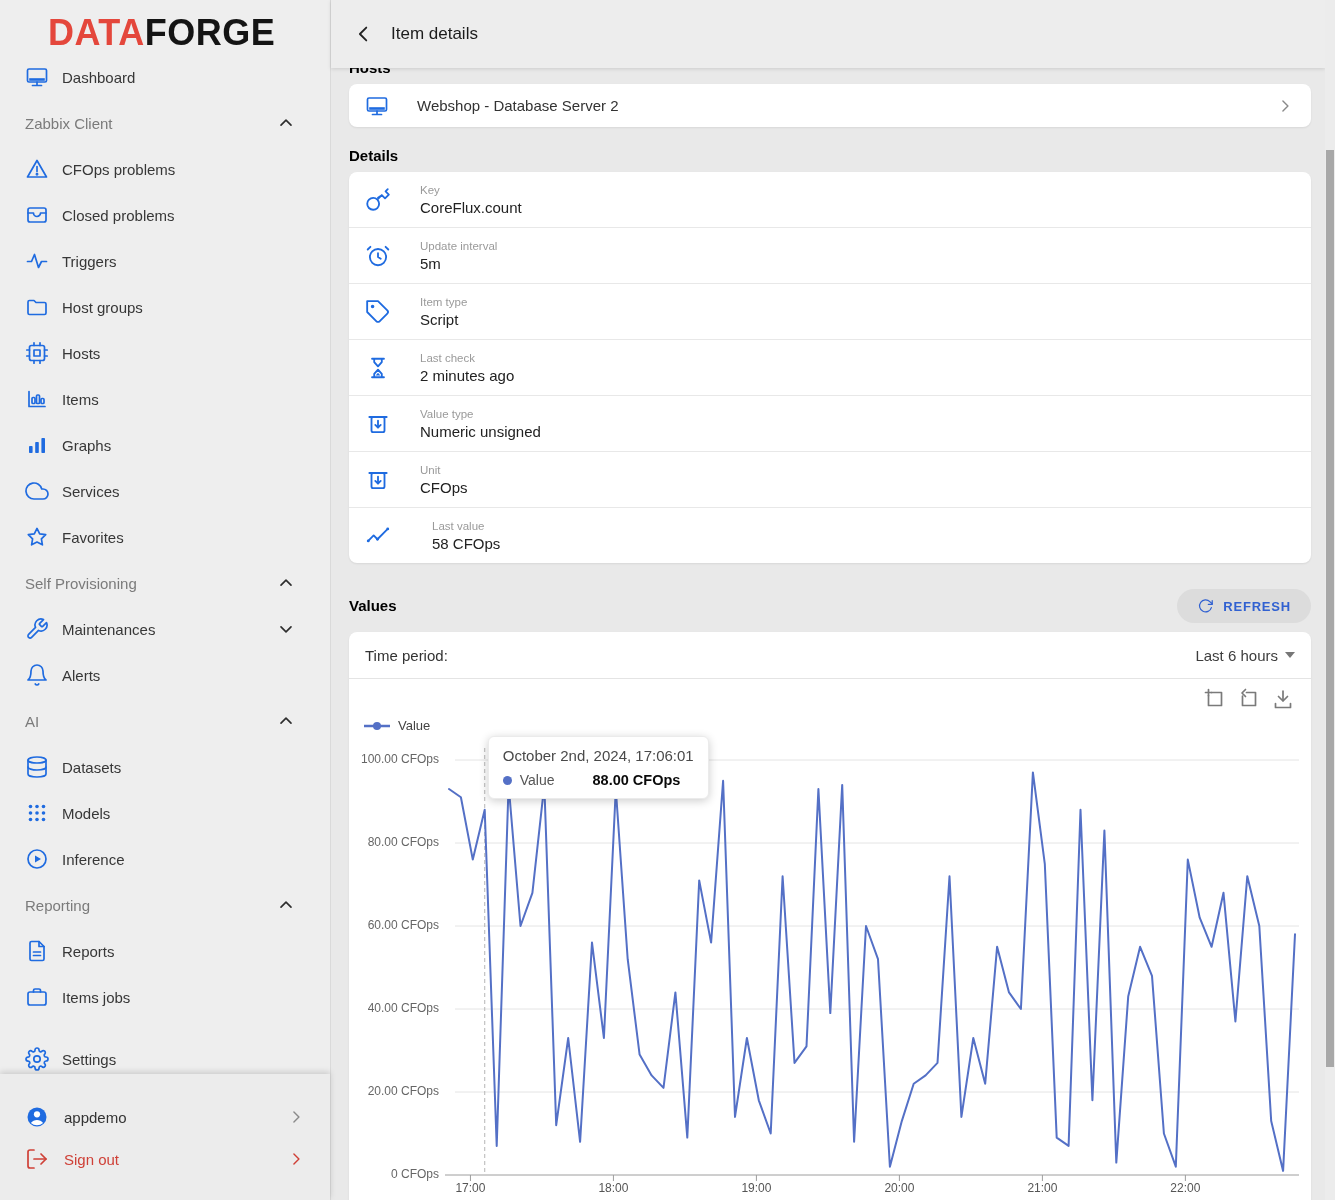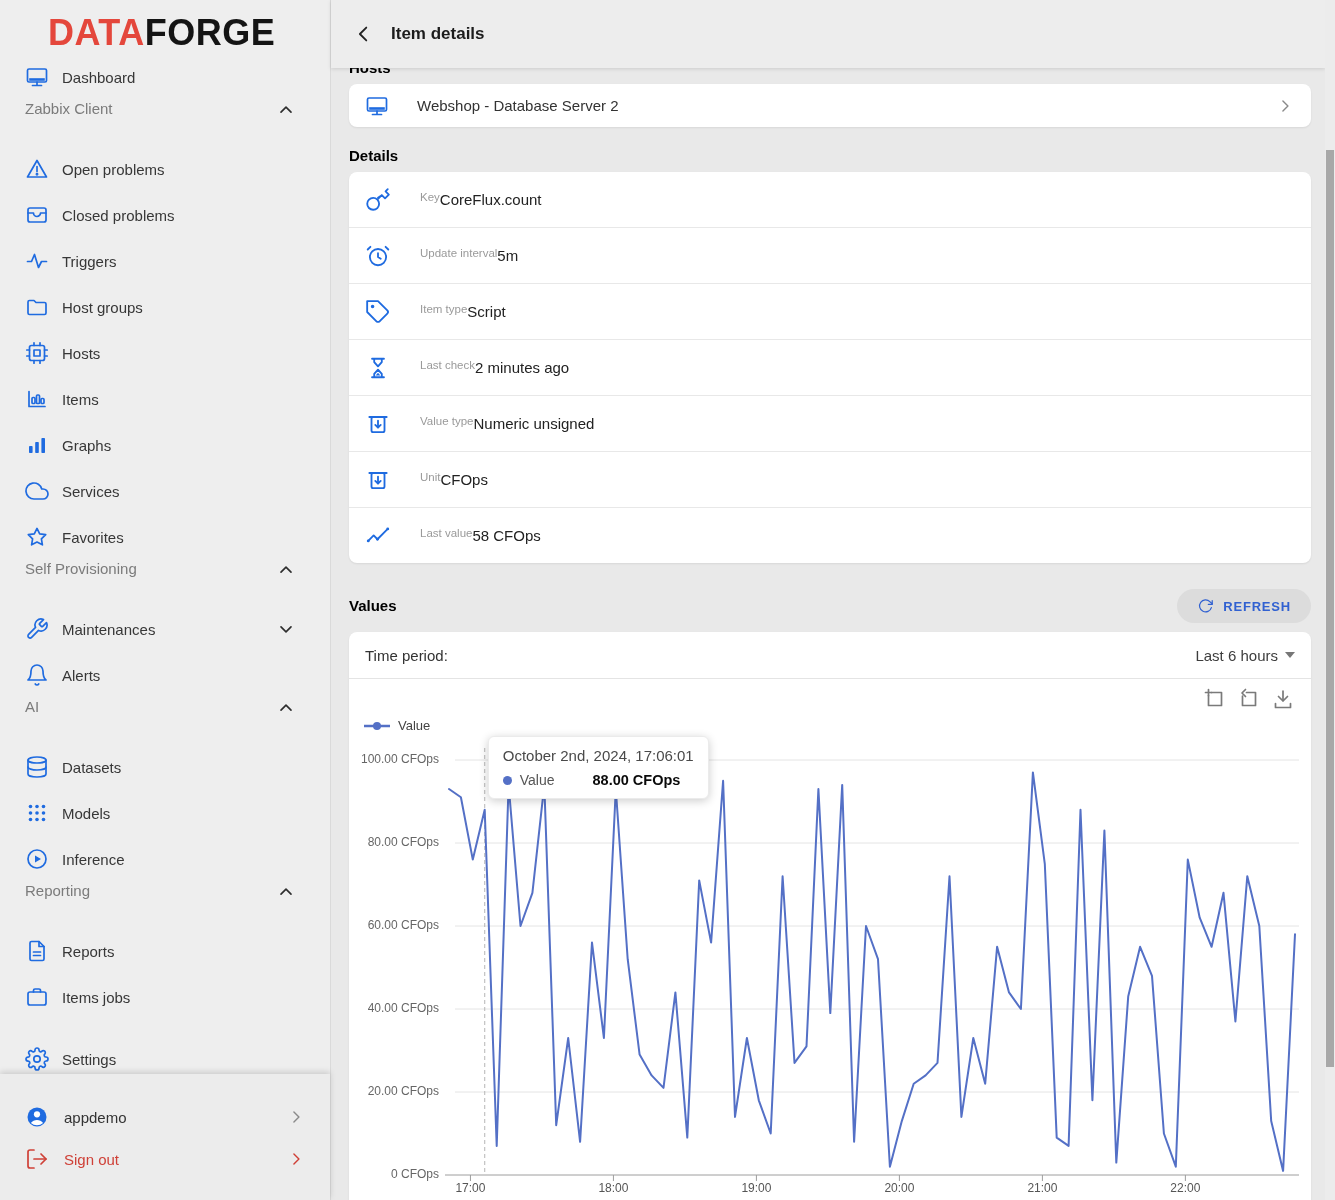--- a/index.html
+++ b/index.html
@@ -7,51 +7,51 @@
   .stage{position:relative;width:1335px;height:1200px;overflow:hidden;background:#e9e9e9;}
 
   
   .sidebar{position:absolute;left:0;top:0;width:330px;height:1200px;background:#eeeeee;border-right:1px solid #dadada;}
   .logo{padding:12px 0 0 48px;font-size:36px;font-weight:bold;letter-spacing:.5px;height:42px;}
   .logo .l1{color:#e4473c;}
   .logo .l2{color:#141414;}
   .nav{margin-top:0;}
   .nav-row{height:46px;display:flex;align-items:center;padding-left:25px;cursor:pointer;}
   .nav-row .lbl{margin-left:13px;font-size:15px;color:#373737;}
-  .section-row{height:46px;display:flex;align-items:flex-start;padding-left:25px;cursor:pointer;}
+  .section-row{height:46px;display:flex;align-items:center;padding-left:25px;cursor:pointer;}
   .section-row .lbl{font-size:15px;color:#7b7b7b;}
   .sec-chev{margin-left:auto;margin-right:34px;color:#2e2e2e;}
   .trail-chev{margin-left:auto;margin-right:34px;color:#2e2e2e;}
   .spaced{margin-top:16px;}
   .ic{display:inline-flex;align-items:center;justify-content:center;flex:0 0 auto;}
   .blue{color:#1f6be0;}
   .sidebar-footer{position:absolute;left:0;right:0;bottom:0;height:126px;background:#ececec;box-shadow:0 -2px 6px rgba(0,0,0,.15);padding-top:22px;box-sizing:border-box;}
   .foot-row{height:42px;display:flex;align-items:center;padding-left:25px;cursor:pointer;}
   .foot-row .lbl{margin-left:15px;font-size:15px;font-weight:normal;color:#333;}
   .foot-row.red .lbl{color:#cf4037;}
   .foot-row.red .ic{color:#cf4037;}
   .foot-chev{margin-left:auto;margin-right:24px;color:#8a8a8a;}
 
   
   .main{position:absolute;left:331px;top:0;width:994px;height:1200px;}
   .main-header{position:absolute;top:0;left:0;right:0;height:68px;background:#ededed;box-shadow:0 1px 4px rgba(0,0,0,.13);z-index:10;display:flex;align-items:center;padding-left:22px;box-sizing:border-box;}
   .back-btn{color:#222;cursor:pointer;display:inline-flex;}
-  .main-title{margin-left:16px;font-size:17px;font-weight:bold;color:#1c1c1c;text-align:right;}
+  .main-title{margin-left:16px;font-size:17px;font-weight:normal;color:#1c1c1c;text-align:right;}
   .content{position:absolute;top:68px;left:18px;right:14px;z-index:1;}
   .section-title{font-size:15px;font-weight:bold;color:#000000;height:20px;line-height:20px;}
   .hosts-title{margin-top:-10px;}
   .card{background:#fff;border-radius:8px;box-shadow:0 1px 2px rgba(0,0,0,.08);}
   .host-card{margin-top:6px;height:43px;display:flex;align-items:center;padding:0 16px;cursor:pointer;}
   .host-name{margin-left:28px;font-size:15px;color:#333;}
   .host-chev{margin-left:auto;color:#8a8a8a;}
   .details-title{margin-top:19px;}
   .details-card{margin-top:6px;}
   .detail-row{height:55px;display:flex;align-items:center;padding-left:16px;border-bottom:1px solid #e8e8e8;}
-  .detail-row:last-child{border-bottom:none;}
-  .detail-text{margin-left:29px;display:flex;}
+  .detail-row:last-child{border-bottom:none;gap:12px;}
+  .detail-text{margin-left:29px;display:flex;flex-direction:column;}
   .detail-label{font-size:11.5px;color:#9a9a9a;margin-bottom:3px;}
   .detail-value{font-size:15px;color:#222;}
 
   .values-head{margin-top:24px;height:38px;display:flex;align-items:center;justify-content:space-between;}
   .refresh-btn{height:34px;border-radius:17px;background:#dcdcdc;display:flex;align-items:center;gap:9px;padding:0 20px;color:#3161d1;font-size:13px;font-weight:bold;letter-spacing:.8px;cursor:pointer;border:none;}
   .values-panel{margin-top:7px;height:575px;position:relative;overflow:hidden;}
   .time-row{height:46px;border-bottom:1px solid #e4e4e4;display:flex;align-items:center;justify-content:space-between;padding:0 16px;}
   .time-label{font-size:15px;color:#333;}
   .time-select{display:flex;align-items:center;gap:7px;font-size:15px;color:#3d3d3d;cursor:pointer;}
   .caret-down{width:0;height:0;border-left:5px solid transparent;border-right:5px solid transparent;border-top:6px solid #777;}
@@ -103,21 +103,21 @@
           </span>
         </div>
         <div class="nav-row">
           <span class="ic blue">
             <svg viewBox="0 0 24 24" width="24" height="24" fill="none" stroke="currentColor" stroke-width="1.7" stroke-linecap="round" stroke-linejoin="round">
               <path d="M12 3.5 21.5 20h-19z"></path>
               <path d="M12 9.5v5"></path>
               <circle cx="12" cy="17.2" r=".6" fill="currentColor"></circle>
             </svg>
           </span>
-          <span class="lbl">Open problems</span>
+          <span class="lbl">CFOps problems</span>
         </div>
         <div class="nav-row">
           <span class="ic blue">
             <svg viewBox="0 0 24 24" width="24" height="24" fill="none" stroke="currentColor" stroke-width="1.7" stroke-linecap="round" stroke-linejoin="round">
               <rect x="3" y="5" width="18" height="14" rx="2"></rect>
               <path d="M3 10h5.5a3.5 3.5 0 0 0 7 0H21"></path>
             </svg>
           </span>
           <span class="lbl">Closed problems</span>
         </div>

